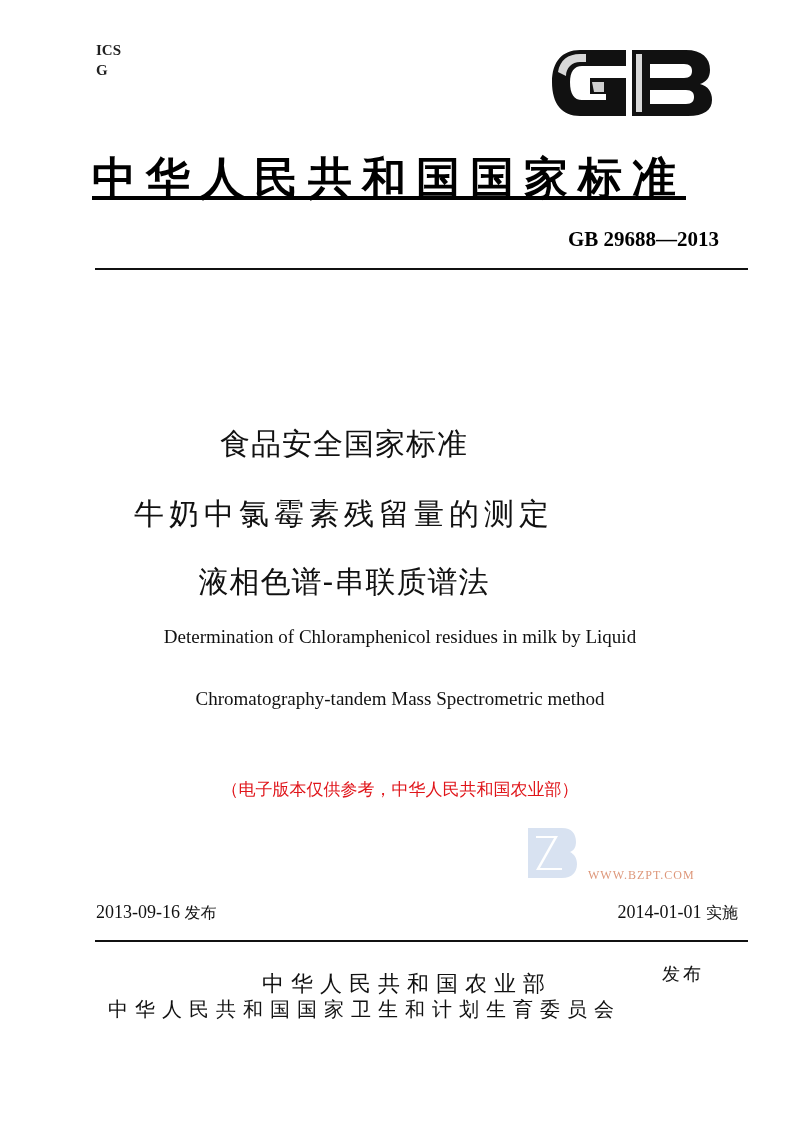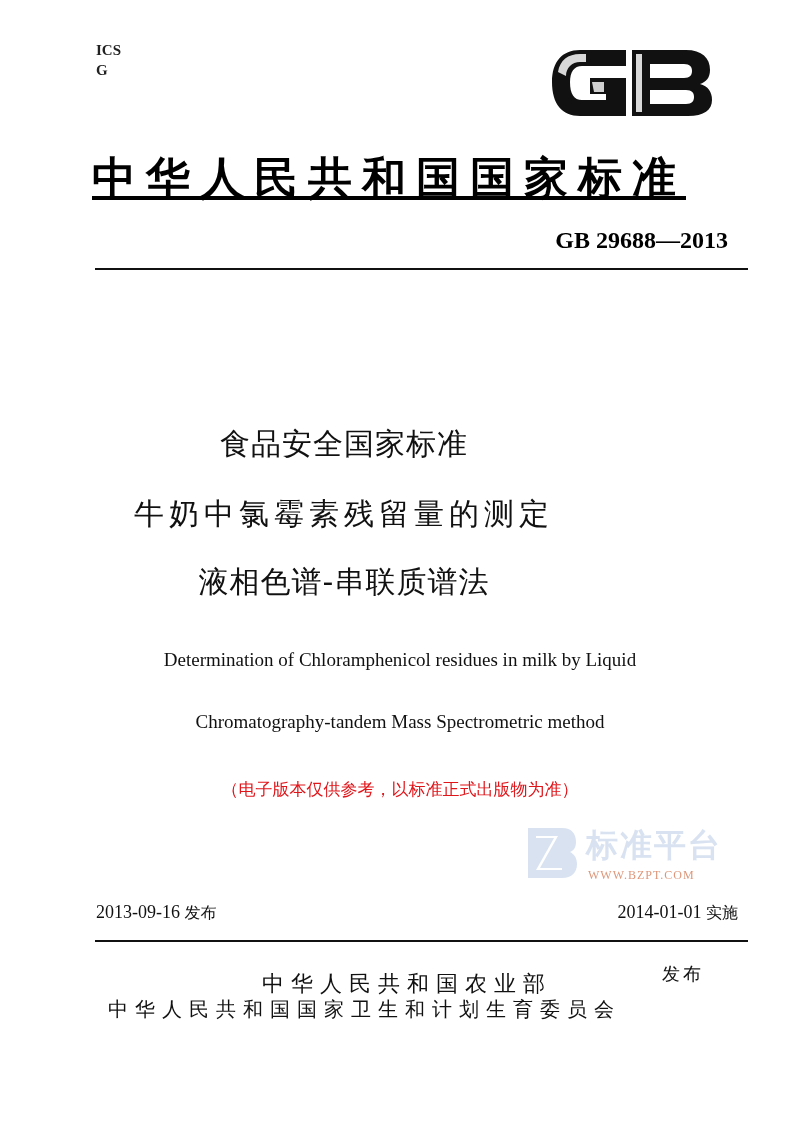--- a/index.html
+++ b/index.html
@@ -1,27 +1,27 @@
 <!DOCTYPE html>
 <html><head>
 <meta charset="utf-8">
 <style>
   html, body { margin:0; padding:0; background:#ffffff; }
   body { width:800px; height:1131px; position:relative; overflow:hidden; font-family:"DejaVu Sans", sans-serif; color:#111; }
   .abs { position:absolute; }
   .ics { left:96px; top:40px; font-family:"Liberation Serif", serif; font-size:15px; line-height:20px; color:#222;font-weight:bold; }
   .gb-logo { left:546px; top:42px; width:168px; height:82px; }
   .main-title { left:92px; top:146px; width:660px; font-family:"DejaVu Sans", sans-serif; font-weight:bold; font-size:44px; letter-spacing:10px; white-space:nowrap; color:#000; line-height:64px;text-decoration:underline; }
-  .std-no { right:72px; top:227px; font-family:"Liberation Serif", serif; font-weight:bold; font-size:24px; color:#000;text-align:right; }
+  .std-no { right:81px; top:227px; font-family:"Liberation Serif", serif; font-weight:bold; font-size:21px; color:#000;text-align:right; }
   .rule-top { left:95px; top:268px; width:653px; height:2px; background:#111; }
   .cn-title { left:0; width:688px; text-align:center; font-family:"DejaVu Sans", sans-serif; font-size:30px; color:#111; white-space:nowrap; }
   .cn1 { top:424px; letter-spacing:1px; }
   .cn2 { top:494px; letter-spacing:5px; }
   .cn3 { top:562px; letter-spacing:1px; }
-  .en-title { left:0; width:800px; text-align:center; font-family:"Liberation Serif", serif; font-size:19px; color:#111; white-space:nowrap;margin-top:23px; }
+  .en-title { left:0; width:800px; text-align:center; font-family:"Liberation Serif", serif; font-size:19px; color:#111; white-space:nowrap; }
   .en1 { top:626px; }
   .en2 { top:688px; }
   .notice { left:0; width:800px; top:778px; text-align:center; font-family:"DejaVu Sans", sans-serif; font-size:17px; color:#e0151a; white-space:nowrap; }
   .watermark { left:526px; top:824px; width:200px; height:60px; opacity:0.55; }
   .wm-b { position:absolute; left:0; top:0; width:52px; height:56px; }
   .wm-text { position:absolute; left:60px; top:0px; font-family:"DejaVu Serif", serif; font-size:32px; font-weight:bold; color:#b9cbe6; letter-spacing:2px; white-space:nowrap; }
   .wm-url { position:absolute; left:62px; top:44px; font-family:"Liberation Serif", serif; font-size:12px; color:#c2410c; letter-spacing:1px; white-space:nowrap; }
   .date-left { left:96px; top:902px; font-family:"Liberation Serif", serif; font-size:18px; color:#111; white-space:nowrap; }
   .date-right { right:62px; top:902px; font-family:"Liberation Serif", serif; font-size:18px; color:#111; white-space:nowrap; }
   .date-left .zh, .date-right .zh { font-family:"DejaVu Sans", sans-serif; font-size:16px; }
@@ -56,28 +56,27 @@
 
 <div class="abs rule-top"></div>
 
 <div class="abs cn-title cn1">食品安全国家标准</div>
 <div class="abs cn-title cn2">牛奶中氯霉素残留量的测定</div>
 <div class="abs cn-title cn3">液相色谱-串联质谱法</div>
 
 <div class="abs en-title en1">Determination of Chloramphenicol residues in milk by Liquid</div>
 <div class="abs en-title en2">Chromatography-tandem Mass Spectrometric method</div>
 
-<div class="abs notice">（电子版本仅供参考，以标准正式出版物为准）</div>
+<div class="abs notice">（电子版本仅供参考，中华人民共和国农业部）</div>
 
 <div class="abs watermark">
   <svg class="wm-b" viewBox="0 0 52 56" xmlns="http://www.w3.org/2000/svg">
     <path d="M2 4 H36 C46 4 50 10 50 18 C50 24 47 27 44 28 C48 30 51 34 51 40 C51 48 46 54 36 54 H2 Z" fill="#b9cbe6"></path>
     <path d="M10 12 H32 L14 44 H36 V46 H10 L28 14 H10 Z" fill="#ffffff"></path>
   </svg>
-  <span class="wm-text">标准平台</span>
   <span class="wm-url">WWW.BZPT.COM</span>
 </div>
 
 <div class="abs date-left">
   <span>2013-09-16</span>
   <span class="zh">发布</span>
 </div>
 
 <div class="abs date-right">
   <span>2014-01-01</span>

